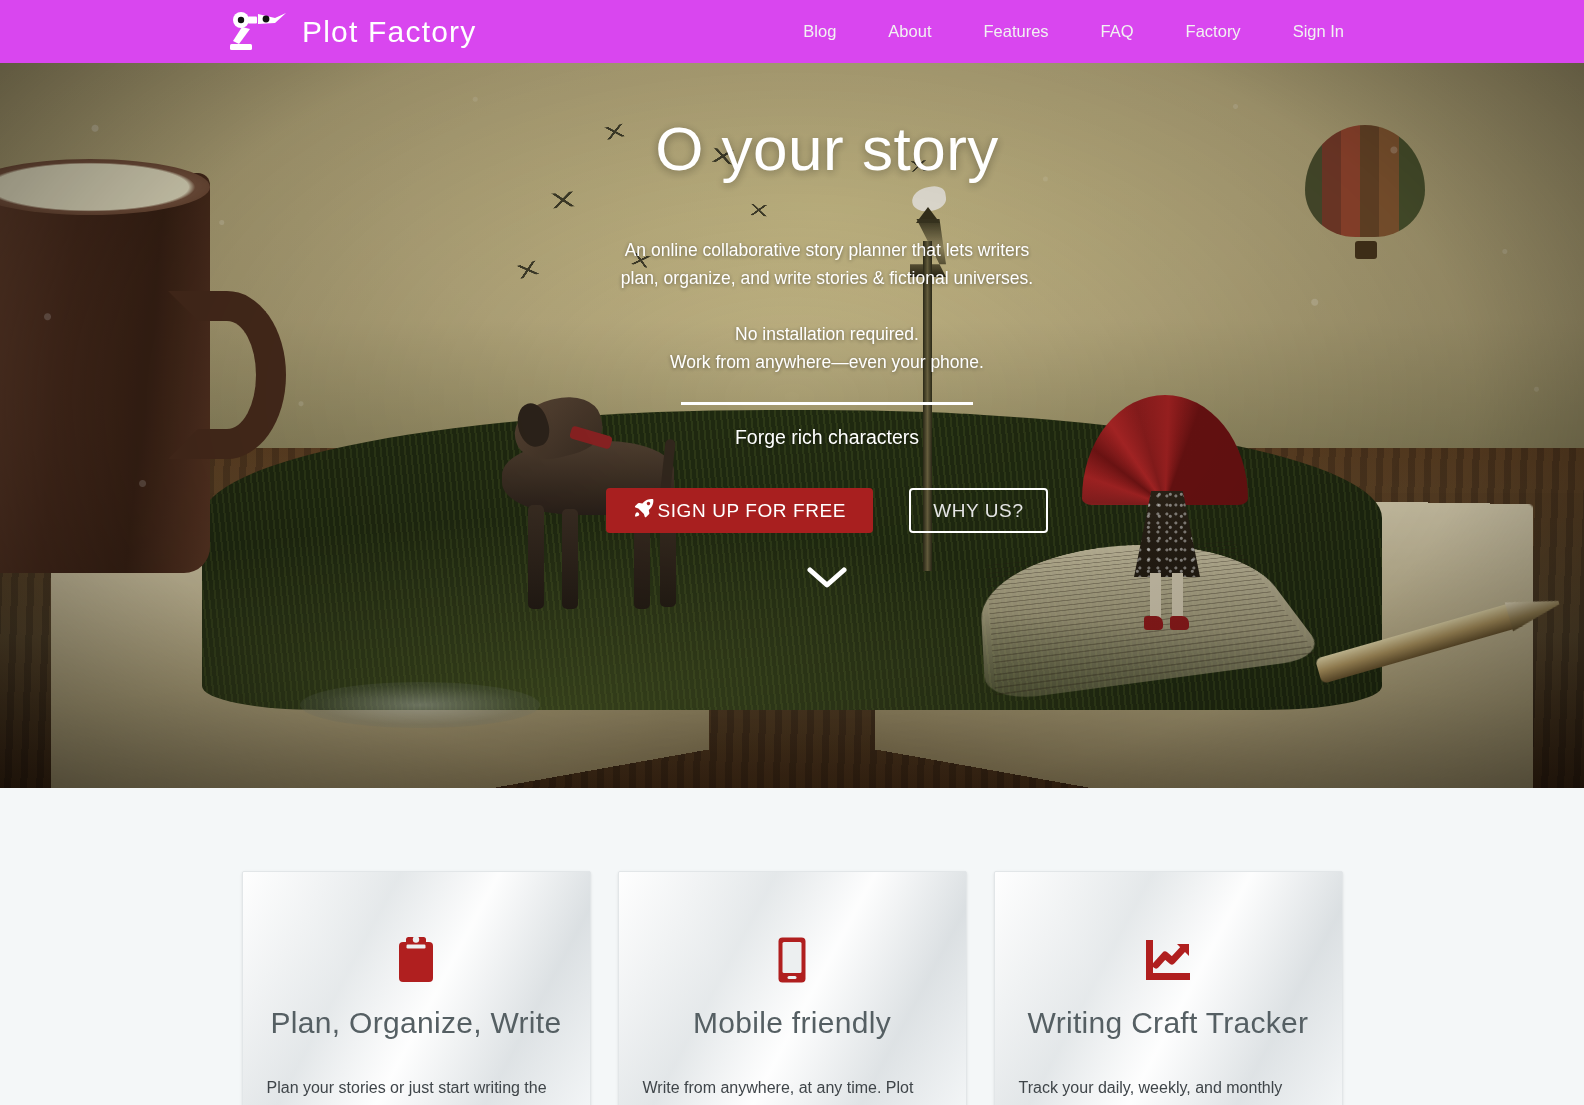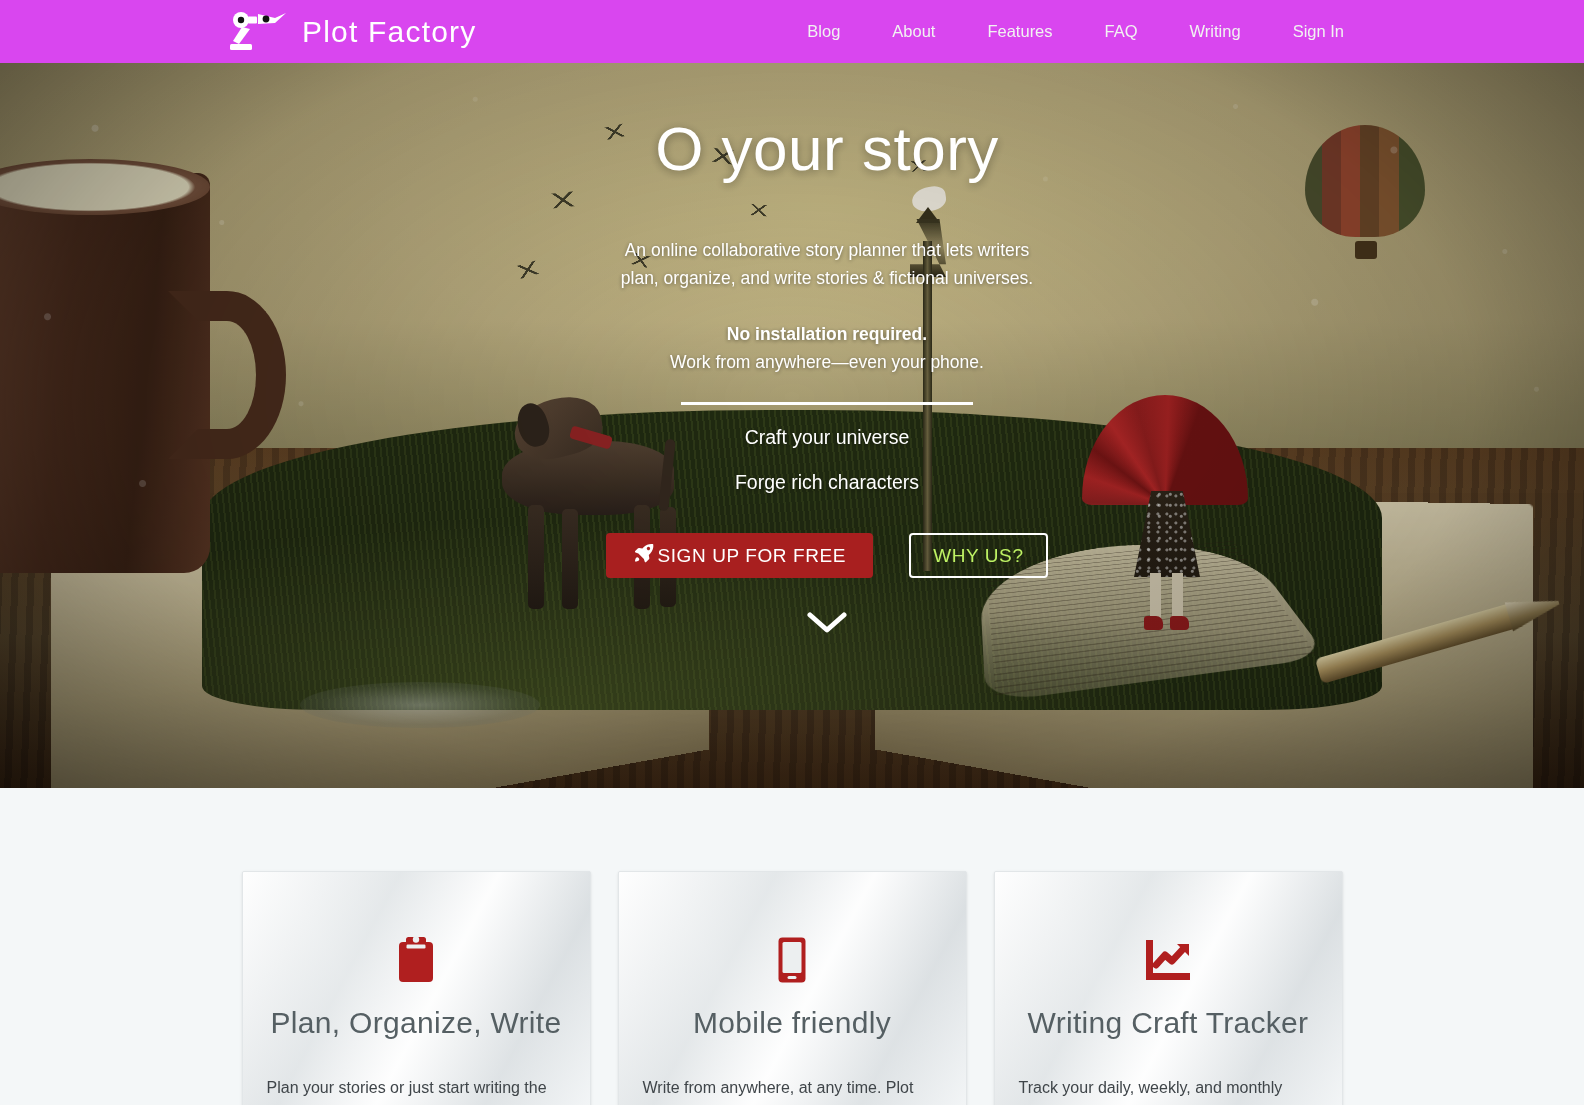--- a/index.html
+++ b/index.html
@@ -315,21 +315,21 @@
     text-shadow: 0 1px 4px rgba(0,0,0,.45);
   }
   .hero-note {
     margin-top: 28px;
     text-align: center;
     color: #ffffff;
     font-size: 17.5px;
     line-height: 28px;
     text-shadow: 0 1px 4px rgba(0,0,0,.45);
   }
-  .hero-note .strong { font-weight: bold; display: block; }
+  .hero-note .strong { font-weight: normal; display: block; }
   .hr-white {
     width: 292px; height: 3px; background: #ffffff;
     margin: 26px 0 10px 0;
   }
   .hero-list { list-style: none; text-align: center; }
   .hero-list li {
     color: #ffffff;
     font-size: 19.5px;
     line-height: 45px;
     text-shadow: 0 1px 4px rgba(0,0,0,.45);
@@ -347,21 +347,21 @@
     height: 45px;
     font-size: 19px;
     letter-spacing: .6px;
     border-radius: 4px;
     cursor: pointer;
     font-family: inherit;
     white-space: nowrap;
   }
   .btn-ghost {
     background: transparent;
-    color: #bef264;
+    color: #e5e5e5;
     border: 2px solid #ffffff;
     padding: 0 22px;
     height: 45px;
     font-size: 19px;
     letter-spacing: .6px;
     border-radius: 4px;
     cursor: pointer;
     font-family: inherit;
     white-space: nowrap;
   }
@@ -434,21 +434,21 @@
       </svg>
     </span>
     <span class="brand-text">Plot Factory</span>
   </a>
 
   <ul class="nav-links">
     <li><a>Blog</a></li>
     <li><a>About</a></li>
     <li><a>Features</a></li>
     <li><a>FAQ</a></li>
-    <li><a>Writing</a></li>
+    <li><a>Factory</a></li>
     <li><a>Sign In</a></li>
   </ul>
 </nav>
 
 <section class="hero">
 
   <div class="hero-art">
     <div class="sky"></div>
     <div class="sky-haze"></div>
     <div class="desk"></div>
@@ -526,21 +526,20 @@
     <p class="hero-sub">An online collaborative story planner that lets writers plan, organize, and write stories &amp; fictional universes.</p>
 
     <p class="hero-note">
       <span class="strong">No installation required.</span>
       <span>Work from anywhere—even your phone.</span>
     </p>
 
     <div class="hr-white"></div>
 
     <ul class="hero-list">
-      <li>Craft your universe</li>
       <li>Forge rich characters</li>
     </ul>
 
     <div class="hero-buttons">
       <button class="btn-primary">
         <span>
           <svg viewBox="0 0 24 24" width="22" height="22" aria-hidden="true">
             <path fill="#ffffff" d="M21.5 2.2c-3.6-.5-7.2.8-9.7 3.3l-1.6 1.6-3.3-.6a1.6 1.6 0 0 0-1.4.45L2.4 9.95c-.5.5-.3 1.35.37 1.55l3.1.95 6 6 .95 3.1c.2.67 1.05.87 1.55.37l3-3.1c.37-.37.55-.9.45-1.4l-.6-3.3 1.6-1.6c2.5-2.5 3.8-6.1 3.3-9.7a.8.8 0 0 0-.67-.62zM15.6 8.4a1.8 1.8 0 1 1 2.55-2.55A1.8 1.8 0 0 1 15.6 8.4z"></path>
             <path fill="#ffffff" d="M3.4 17.1c-1 1-1.3 4.3-1.3 4.3s3.3-.3 4.3-1.3a2.15 2.15 0 0 0-3-3z"></path>
           </svg>

